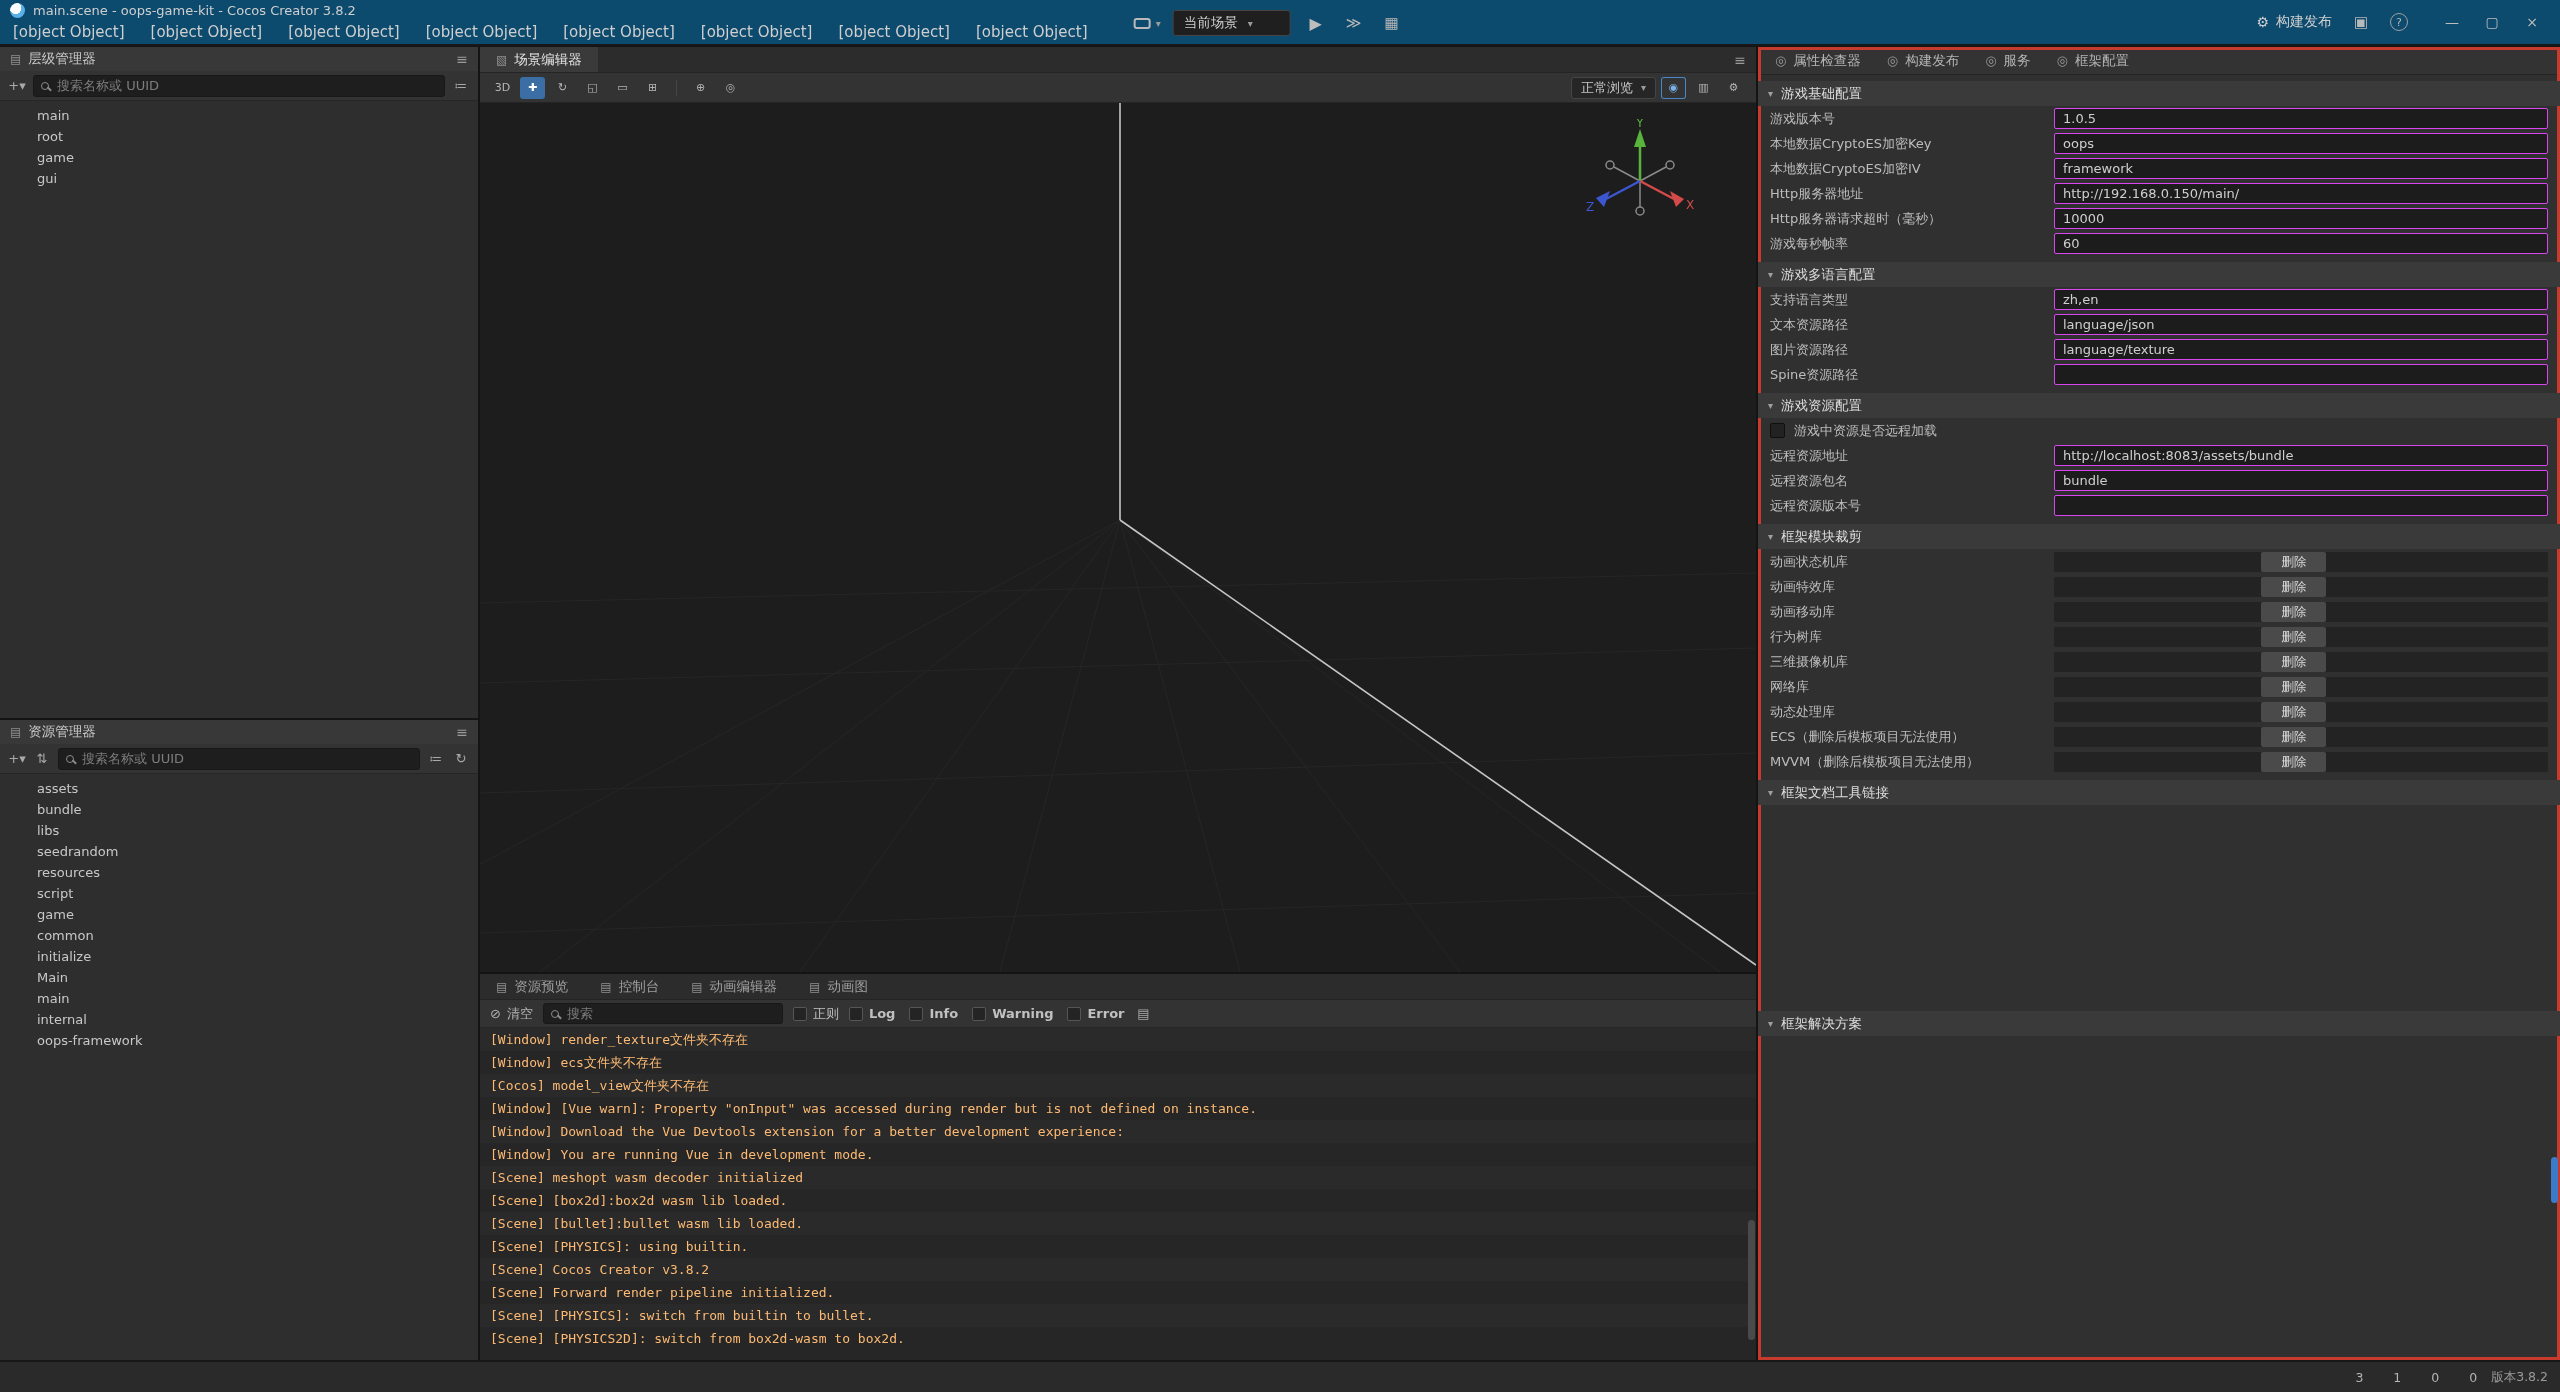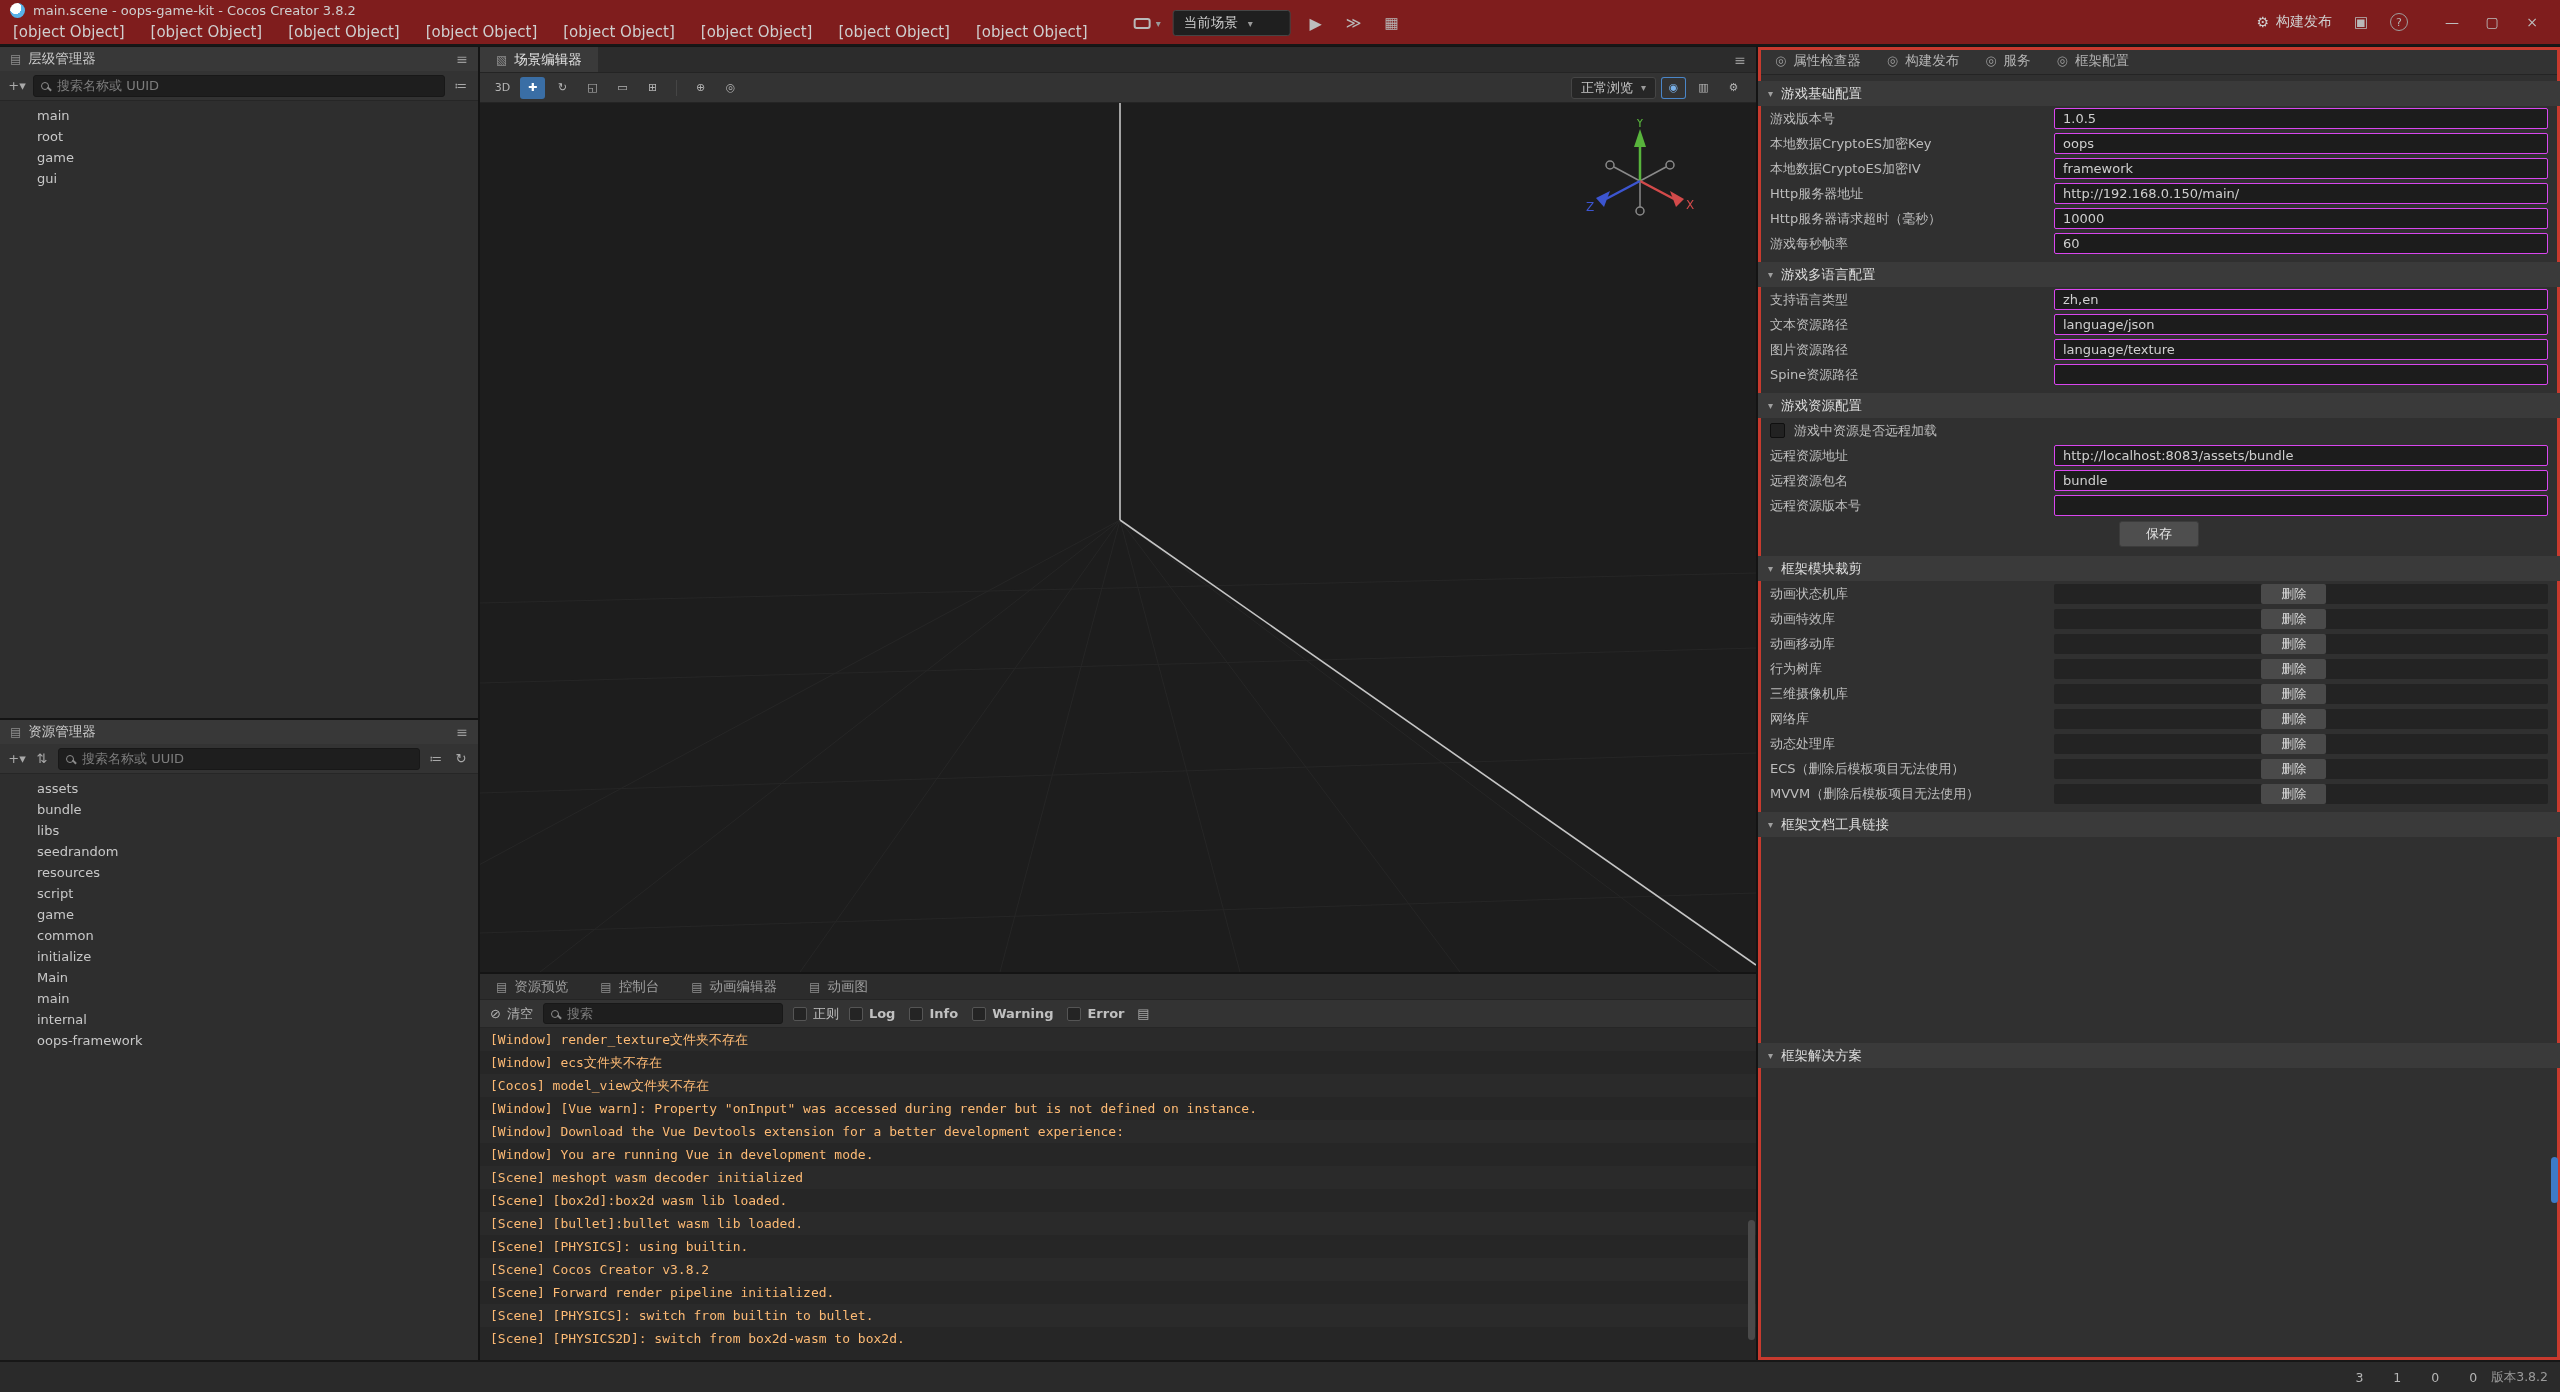--- a/index.html
+++ b/index.html
@@ -1,21 +1,21 @@
 <!DOCTYPE html>
 <html><head>
 <meta charset="utf-8">
 <style>
   html,body{margin:0;padding:0;width:2560px;height:1392px;background:#141414;overflow:hidden;
     font-family:"DejaVu Sans","Liberation Sans",sans-serif;color:#c5c5c5;font-size:14px;
     -webkit-font-smoothing:antialiased;}
   *{box-sizing:border-box;}
 
   
-  #header{position:absolute;top:0;left:0;right:0;height:46px;background:#7f1d1d;border-bottom:2px solid #171717;display:flex;}
+  #header{position:absolute;top:0;left:0;right:0;height:46px;background:#0c4a6e;border-bottom:2px solid #171717;display:flex;}
   .hleft{display:flex;flex-direction:column;min-width:520px;}
   .titlerow{display:flex;align-items:center;gap:8px;height:20px;padding:2px 0 0 10px;}
   .logo{width:15px;height:15px;border-radius:50%;background:radial-gradient(circle at 38% 35%,#ffffff 0 42%,#58b1e8 43% 100%);flex:none;}
   .wtitle{font-size:13px;color:#cfcfcf;white-space:nowrap;}
   .menubar{display:flex;align-items:center;height:26px;}
   .menu{padding:0 13px;font-size:15px;color:#cfcfcf;cursor:default;}
   .hcenter{position:absolute;left:50%;top:0;height:46px;transform:translateX(-54%);display:flex;align-items:center;gap:12px;}
   .devbtn{display:flex;align-items:center;gap:5px;color:#b9b9b9;}
   .devshape{width:17px;height:11px;border:2px solid #b9b9b9;border-radius:3px;}
   .caret{font-size:10px;color:#9a9a9a;}
@@ -597,23 +597,20 @@
         </div>
         <div class="frow">
           <span class="flabel">远程资源包名</span>
           <input class="fvalue" value="bundle" style="">
         </div>
         <div class="frow">
           <span class="flabel">远程资源版本号</span>
           <input class="fvalue" value="" style="">
         </div>
       </div>
-    <div class="saverow">
-      <button class="savebtn">保存</button>
-    </div>
 
     <div class="isechead">
       <span class="chev">▾</span>
       <span>框架模块裁剪</span>
     </div>
     <div>
 
     <div class="frow">
           <span class="flabel">动画状态机库</span>
           <span class="modtrack">

